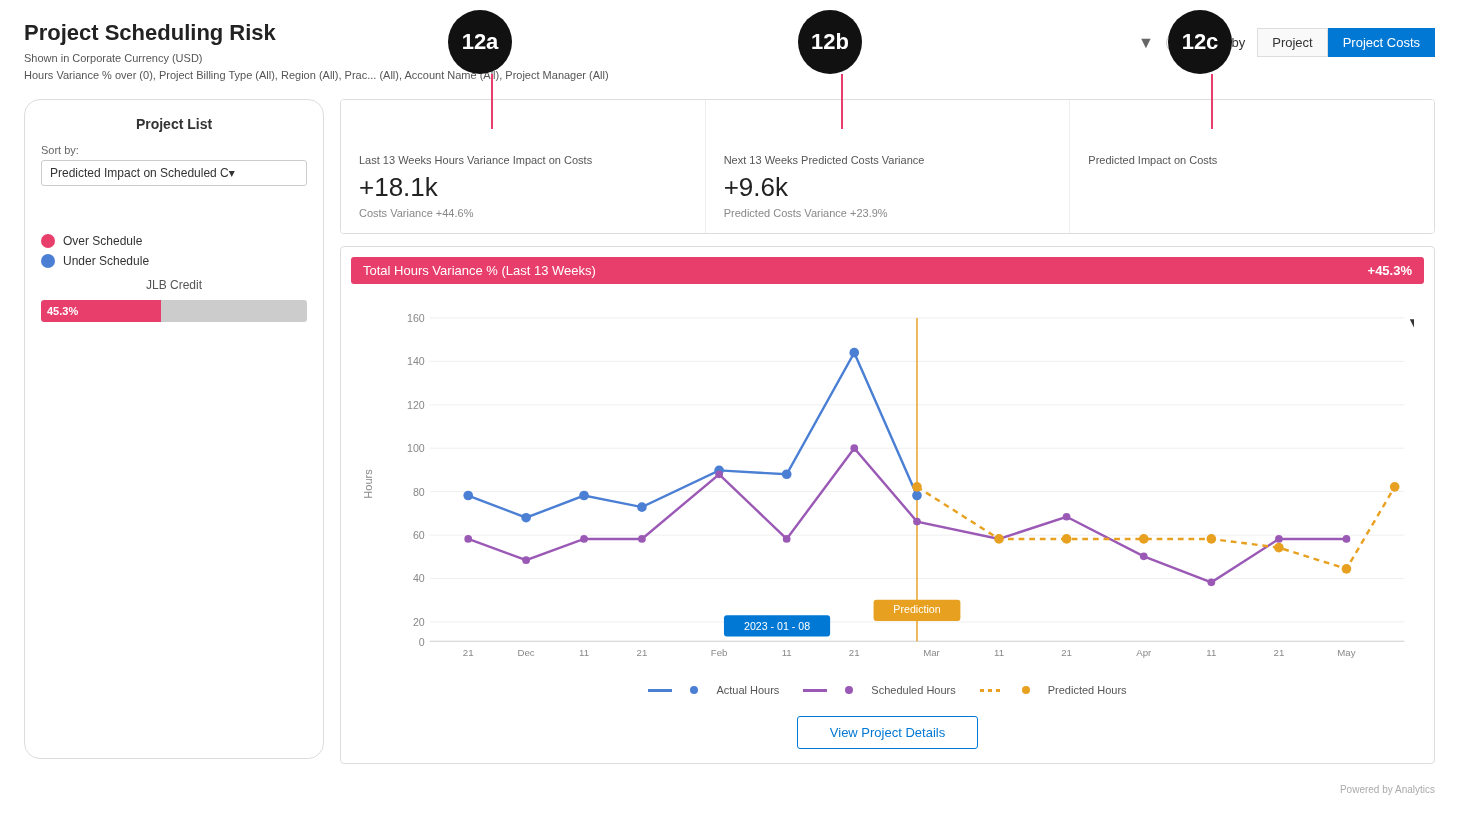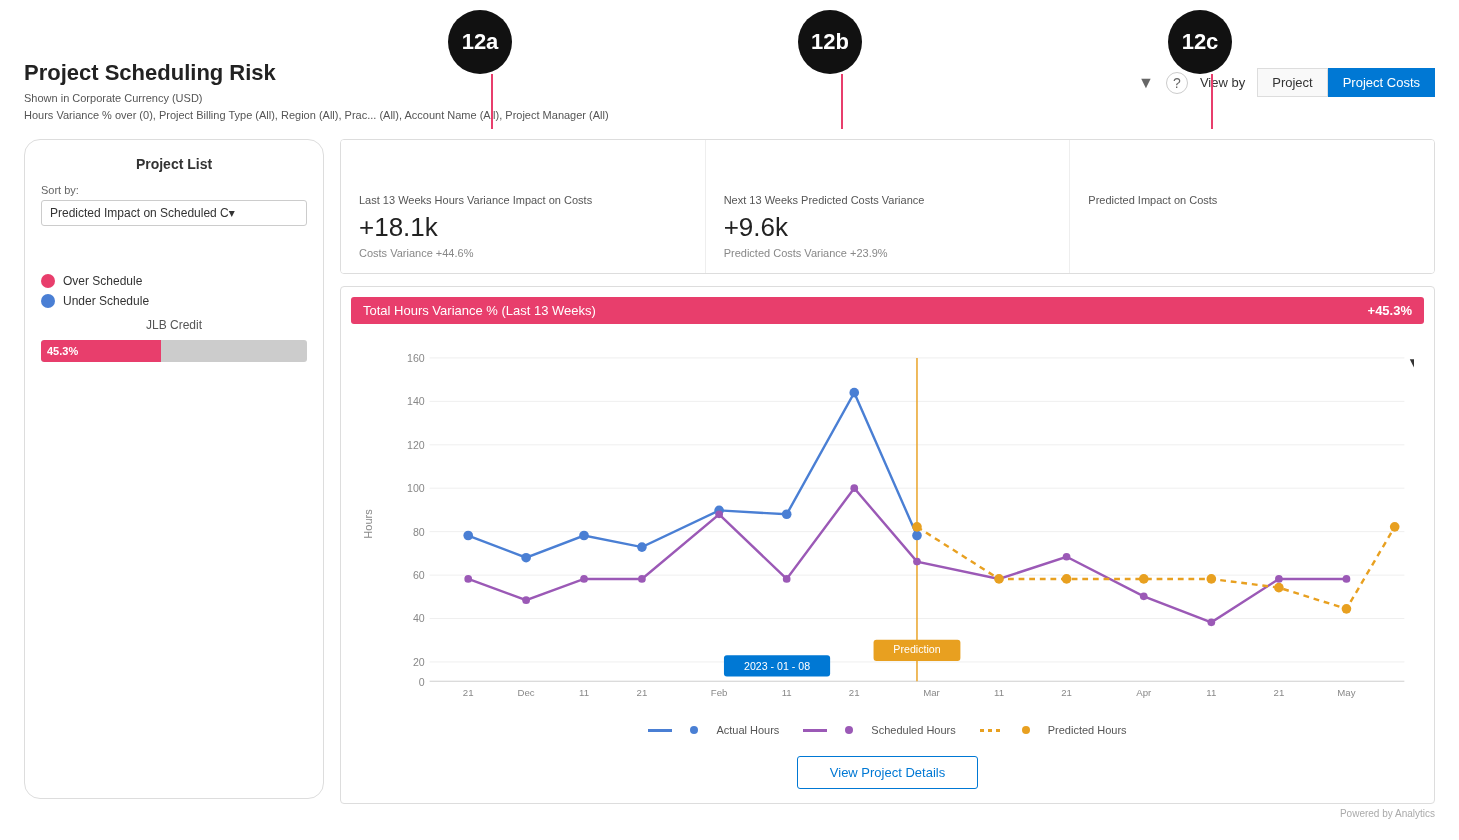--- a/index.html
+++ b/index.html
@@ -1,20 +1,20 @@
 <!DOCTYPE html>
 <html><head>
   <meta charset="utf-8">
   <style>
     * { box-sizing: border-box; margin: 0; padding: 0; }
     body { font-family: 'Segoe UI', Arial, sans-serif; background: #f3f2f1; color: #333; width: 1459px; min-height: 840px; overflow: hidden; }
 
     .page { background: #fff; width: 1459px; min-height: 840px; padding: 20px 24px 10px; position: relative; }
 
-    .header { display: flex; justify-content: space-between; align-items: flex-start; margin-bottom: 16px; margin-top: 40px; }
+    .header { display: flex; justify-content: space-between; align-items: flex-start; margin-bottom: 16px; }
     .header-left {}
     .page-title { font-size: 22px; font-weight: 600; color: #222; margin-bottom: 4px; }
     .page-subtitle { font-size: 11px; color: #555; line-height: 1.5; }
 
     .header-right { display: flex; align-items: center; gap: 12px; margin-top: 8px; }
     .filter-icon { font-size: 16px; color: #666; cursor: pointer; }
     .help-icon { font-size: 14px; color: #666; cursor: pointer; border: 1px solid #ccc; border-radius: 50%; width: 22px; height: 22px; display: flex; align-items: center; justify-content: center; }
     .view-by-label { font-size: 13px; color: #333; }
     .view-by-options { display: flex; gap: 0; }
     .view-by-btn { padding: 6px 14px; font-size: 13px; border: 1px solid #ddd; background: #f9f9f9; cursor: pointer; color: #333; }
@@ -60,21 +60,21 @@
     .legend-line.actual { background: #4a7fd4; }
     .legend-line.scheduled { background: #9b59b6; }
     .legend-line-dotted { width: 24px; height: 3px; background: repeating-linear-gradient(90deg, #e8a020 0, #e8a020 4px, transparent 4px, transparent 8px); }
     .legend-dot-small { width: 8px; height: 8px; border-radius: 50%; }
     .legend-dot-small.actual { background: #4a7fd4; }
     .legend-dot-small.scheduled { background: #9b59b6; }
     .legend-dot-small.predicted { background: #e8a020; }
 
     .view-details-btn { display: block; margin: 8px auto 6px; padding: 8px 32px; font-size: 13px; border: 1px solid #0078d4; background: #fff; color: #0078d4; border-radius: 3px; cursor: pointer; }
 
-    .footer { text-align: right; font-size: 10px; color: #aaa; margin-top: 4px; }
+    .footer { text-align: right; font-size: 10px; color: #aaa; margin-top: 20px; }
 
     
     .bubble { position: absolute; width: 64px; height: 64px; border-radius: 50%; background: #111; color: #fff; display: flex; align-items: center; justify-content: center; font-size: 22px; font-weight: 700; z-index: 10; }
   </style>
 </head>
 <body>
 
 <div class="page">
 
   <div class="bubble" style="top:10px; left:448px;">

